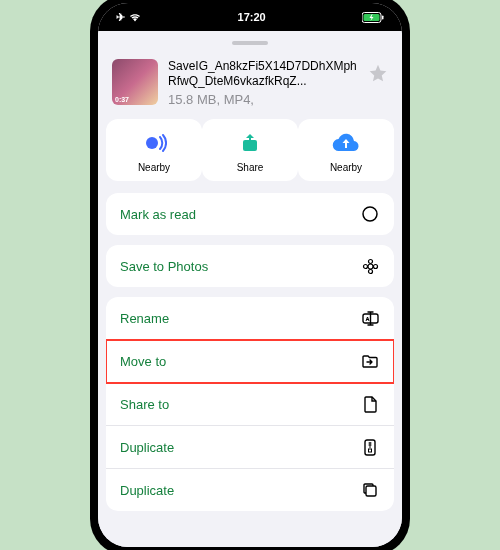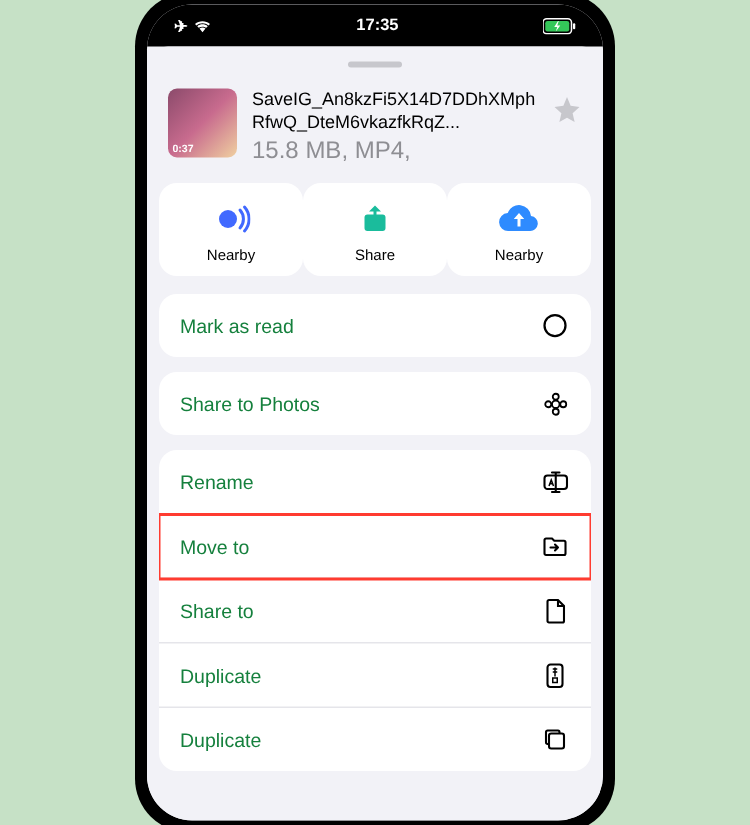--- a/index.html
+++ b/index.html
@@ -8,21 +8,21 @@
 .screen{width:100%;height:100%;background:#f2f2f7;border-radius:30px;overflow:hidden;position:relative}
 .status-bar{height:28px;background:#000;display:flex;align-items:center;justify-content:space-between;padding:0 18px;color:#fff;font-size:11px;font-weight:600}
 .status-left,.status-right{display:flex;align-items:center;gap:4px}
 .sheet{position:absolute;top:28px;left:0;right:0;bottom:0;background:#f2f2f7;border-radius:14px 14px 0 0;padding:8px 0}
 .grabber{width:36px;height:4px;background:#c7c7cc;border-radius:2px;margin:2px auto 10px}
 .file-header{display:flex;align-items:flex-start;padding:4px 14px 12px;gap:10px}
 .thumb{width:46px;height:46px;background:linear-gradient(135deg,#8b4a6b,#c86b8e,#f0d0a0);border-radius:6px;position:relative;flex-shrink:0}
 .thumb-time{position:absolute;bottom:2px;left:3px;color:#fff;font-size:7px;font-weight:600}
 .file-info{flex:1;min-width:0}
 .file-name{font-size:12px;font-weight:400;color:#000;line-height:1.25;word-break:break-all}
-.file-meta{font-size:16px;color:#8e8e93;margin-top:3px}
+.file-meta{font-size:13px;color:#8e8e93;margin-top:3px}
 .star{color:#c7c7cc;font-size:20px;flex-shrink:0;margin-top:4px}
 .action-row{display:flex;gap:0;padding:0 8px 12px}
 .action-btn{flex:1;background:#fff;border-radius:12px;padding:10px 4px 8px;display:flex;flex-direction:column;align-items:center;gap:5px}
 .action-icon{width:28px;height:28px;display:flex;align-items:center;justify-content:center}
 .action-label{font-size:10px;color:#000}
 .section{background:#fff;border-radius:12px;margin:0 8px 10px;overflow:hidden}
 .row{display:flex;align-items:center;justify-content:space-between;padding:11px 14px;font-size:13px;color:#15803d;border-bottom:1px solid #e5e5ea}
 .row:last-child{border-bottom:none}
 .row-icon{width:20px;height:20px;display:flex;align-items:center;justify-content:center;color:#000}
 .highlight{outline:2px solid #ff3b30;outline-offset:-1px}
@@ -35,21 +35,21 @@
 <div class="screen">
 <div class="status-bar">
   <div class="status-left">
     <span>✈</span>
     <span>
             <svg width="12" height="9" viewBox="0 0 12 9" fill="#fff">
               <path d="M6 8.5L4 6c1.2-1 2.8-1 4 0L6 8.5zM2.5 4.5C4.5 2.8 7.5 2.8 9.5 4.5l-1 1C7.2 4.5 4.8 4.5 3.5 5.5l-1-1zM1 3C3.8.5 8.2.5 11 3l-1 1C7.8 2 4.2 2 2 4L1 3z"></path>
             </svg>
           </span>
   </div>
-  <div>17:35</div>
+  <div>17:20</div>
   <div class="status-right">
     <span>
             <svg width="22" height="11" viewBox="0 0 22 11">
               <rect x="0" y="0.5" width="19" height="10" rx="2.5" fill="none" stroke="#fff" stroke-width="1"></rect>
               <rect x="1.5" y="2" width="16" height="7" rx="1.5" fill="#34c759"></rect>
               <rect x="20" y="3.5" width="1.5" height="4" rx="0.7" fill="#fff"></rect>
               <path d="M10 2l-2.5 4h2l-1 3 3-4h-2l1-3z" fill="#fff"></path>
             </svg>
           </span>
   </div>
@@ -109,21 +109,21 @@
       <span class="row-icon">
               <svg width="18" height="18" viewBox="0 0 18 18">
                 <circle cx="9" cy="9" r="7" fill="none" stroke="#000" stroke-width="1.5"></circle>
               </svg>
             </span>
     </div>
   </div>
 
   <div class="section">
     <div class="row">
-      <span>Share to Photos</span>
+      <span>Save to Photos</span>
       <span class="row-icon">
               <svg width="17" height="17" viewBox="0 0 17 17" fill="none" stroke="#000" stroke-width="1.2">
                 <circle cx="8.5" cy="8.5" r="2.5"></circle>
                 <circle cx="8.5" cy="3.5" r="2"></circle>
                 <circle cx="8.5" cy="13.5" r="2"></circle>
                 <circle cx="3.5" cy="8.5" r="2"></circle>
                 <circle cx="13.5" cy="8.5" r="2"></circle>
               </svg>
             </span>
     </div>

